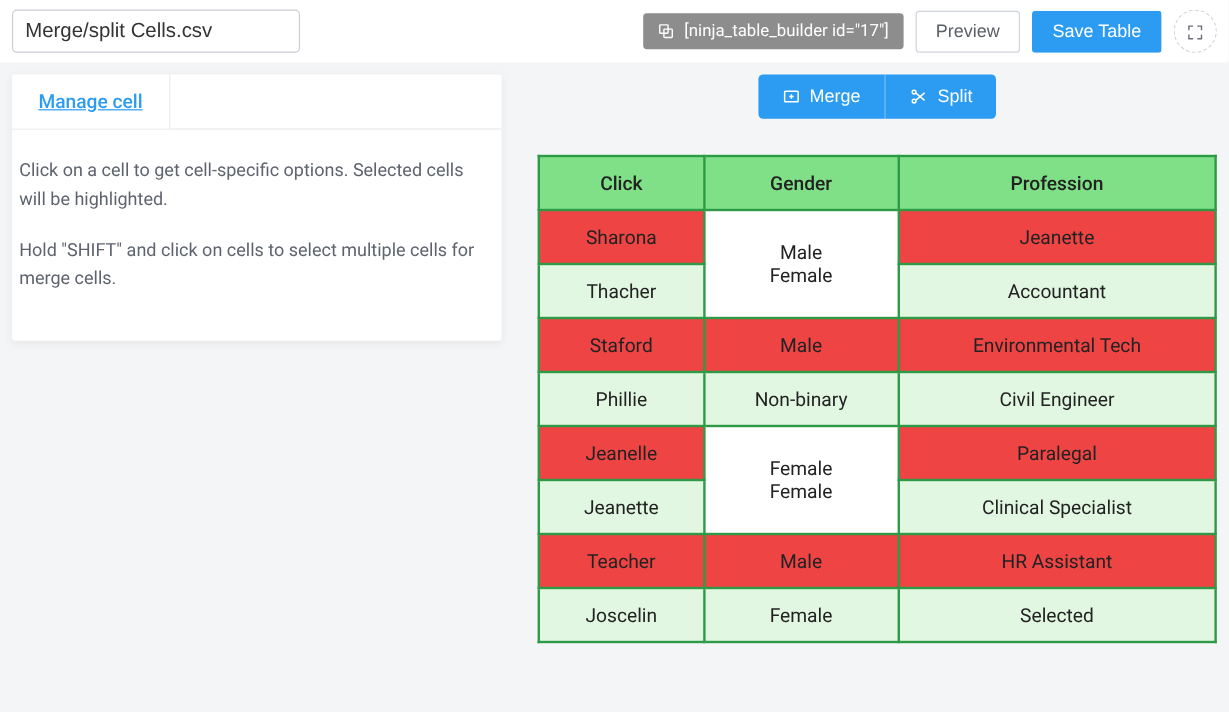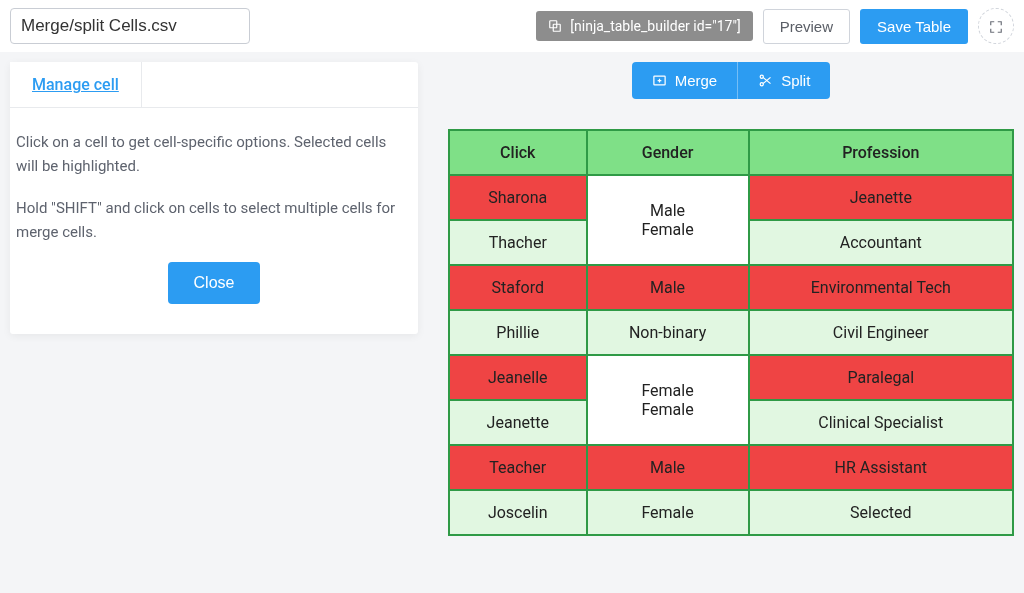--- a/index.html
+++ b/index.html
@@ -220,23 +220,20 @@
 </div>
 
 <div class="main-area">
   <div class="panel">
     <div class="panel-tabs">
       <div class="panel-tab">Manage cell</div>
     </div>
     <div class="panel-body">
       <p>Click on a cell to get cell-specific options. Selected cells will be highlighted.</p>
       <p>Hold "SHIFT" and click on cells to select multiple cells for merge cells.</p>
-      <div class="panel-close">
-        <button class="close-btn">Close</button>
-      </div>
     </div>
   </div>
 
   <div class="table-area">
     <div class="table-actions">
       <div class="action-group">
         <button class="action-btn">
           <span class="action-icon">
             <svg viewBox="0 0 24 24" width="15" height="15" fill="none" stroke="#fff" stroke-width="2">
               <rect x="3" y="5" width="18" height="14" rx="1"></rect>

